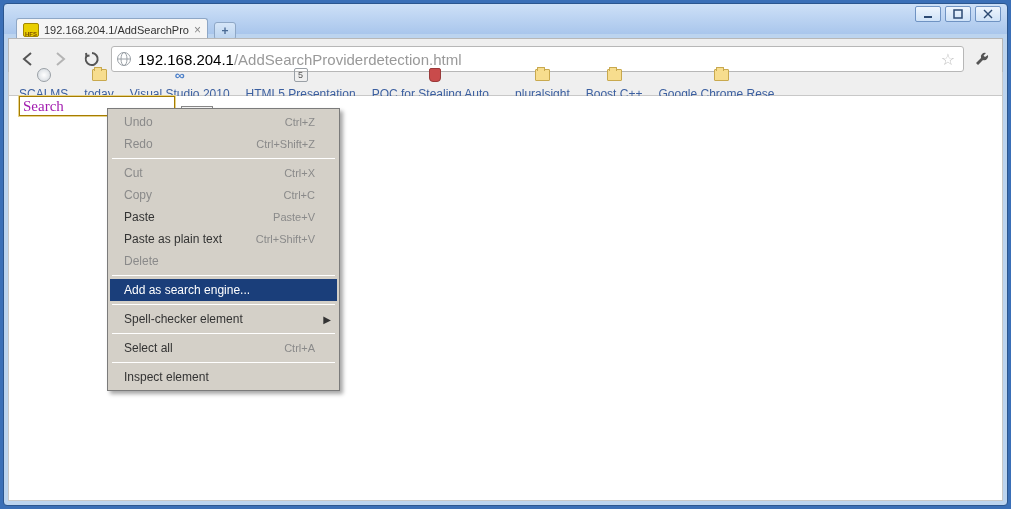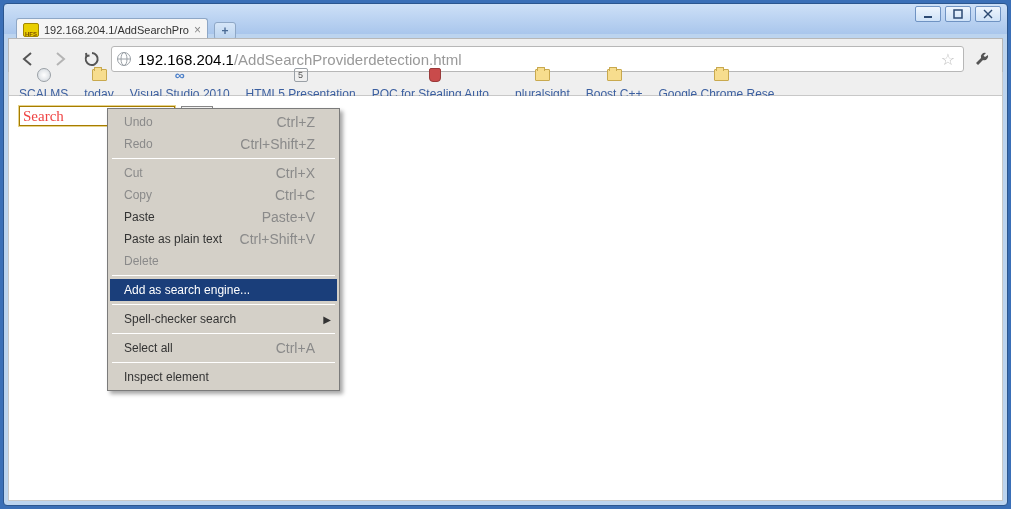--- a/index.html
+++ b/index.html
@@ -162,28 +162,28 @@
 
   
   .page {
     position:absolute;
     top: 92px; left:4px; right:4px; bottom:4px;
     background:#fff;
     border:1px solid #c8c8c8;
     border-top:none;
   }
   .search-field {
-    position:absolute; top:10px; left:10px;
+    position:absolute; top:0; left:10px;
     width:156px; height:20px;
     border:1px solid #a67c00;
     outline:1px solid #e7d38a;
     padding:1px 3px;
     font-family: "Times New Roman", serif;
     font-size:15px;
-    color:#ef4444;
+    color:#a21caf;
   }
   .go-btn {
     position:absolute; top:10px; left:172px;
     height:22px; width:32px;
     border:1px solid #888;
     background:linear-gradient(#f7f7f7,#e2e2e2);
     font-size:17px;
   }
 
   
@@ -198,21 +198,21 @@
     font-size:12px;
   }
   .ctxitem {
     display:flex; align-items:center;
     height:22px;
     padding: 0 22px 0 14px;
     color:#333;
     position:relative;
   }
   .ctxitem.disabled { color:#8a8a8a; }
-  .ctxitem .shortcut { margin-left:auto; color:#8a8a8a; font-size:14px;}
+  .ctxitem .shortcut { margin-left:auto; color:#8a8a8a; font-size:11px;}
   .ctxitem.selected { background:#1a3e7a; color:#fff; }
   .ctxsep { height:1px; margin:3px 2px; background:#a9a6a0; border-bottom:1px solid #fff;}
   .submenu-arrow { position:absolute; right:6px; color:#333; font-size:10px;}
 </style>
 </head>
 <body>
 
 <div class="window-frame">
 
   <div class="titlebar">
@@ -364,21 +364,21 @@
       </div>
       <div class="ctxitem disabled">
         <span>Delete</span>
       </div>
       <div class="ctxsep"></div>
       <div class="ctxitem selected">
         <span>Add as search engine...</span>
       </div>
       <div class="ctxsep"></div>
       <div class="ctxitem">
-        <span>Spell-checker search</span>
+        <span>Spell-checker element</span>
         <span class="submenu-arrow">▶</span>
       </div>
       <div class="ctxsep"></div>
       <div class="ctxitem">
         <span>Select all</span>
         <span class="shortcut">Ctrl+A</span>
       </div>
       <div class="ctxsep"></div>
       <div class="ctxitem">
         <span>Inspect element</span>

